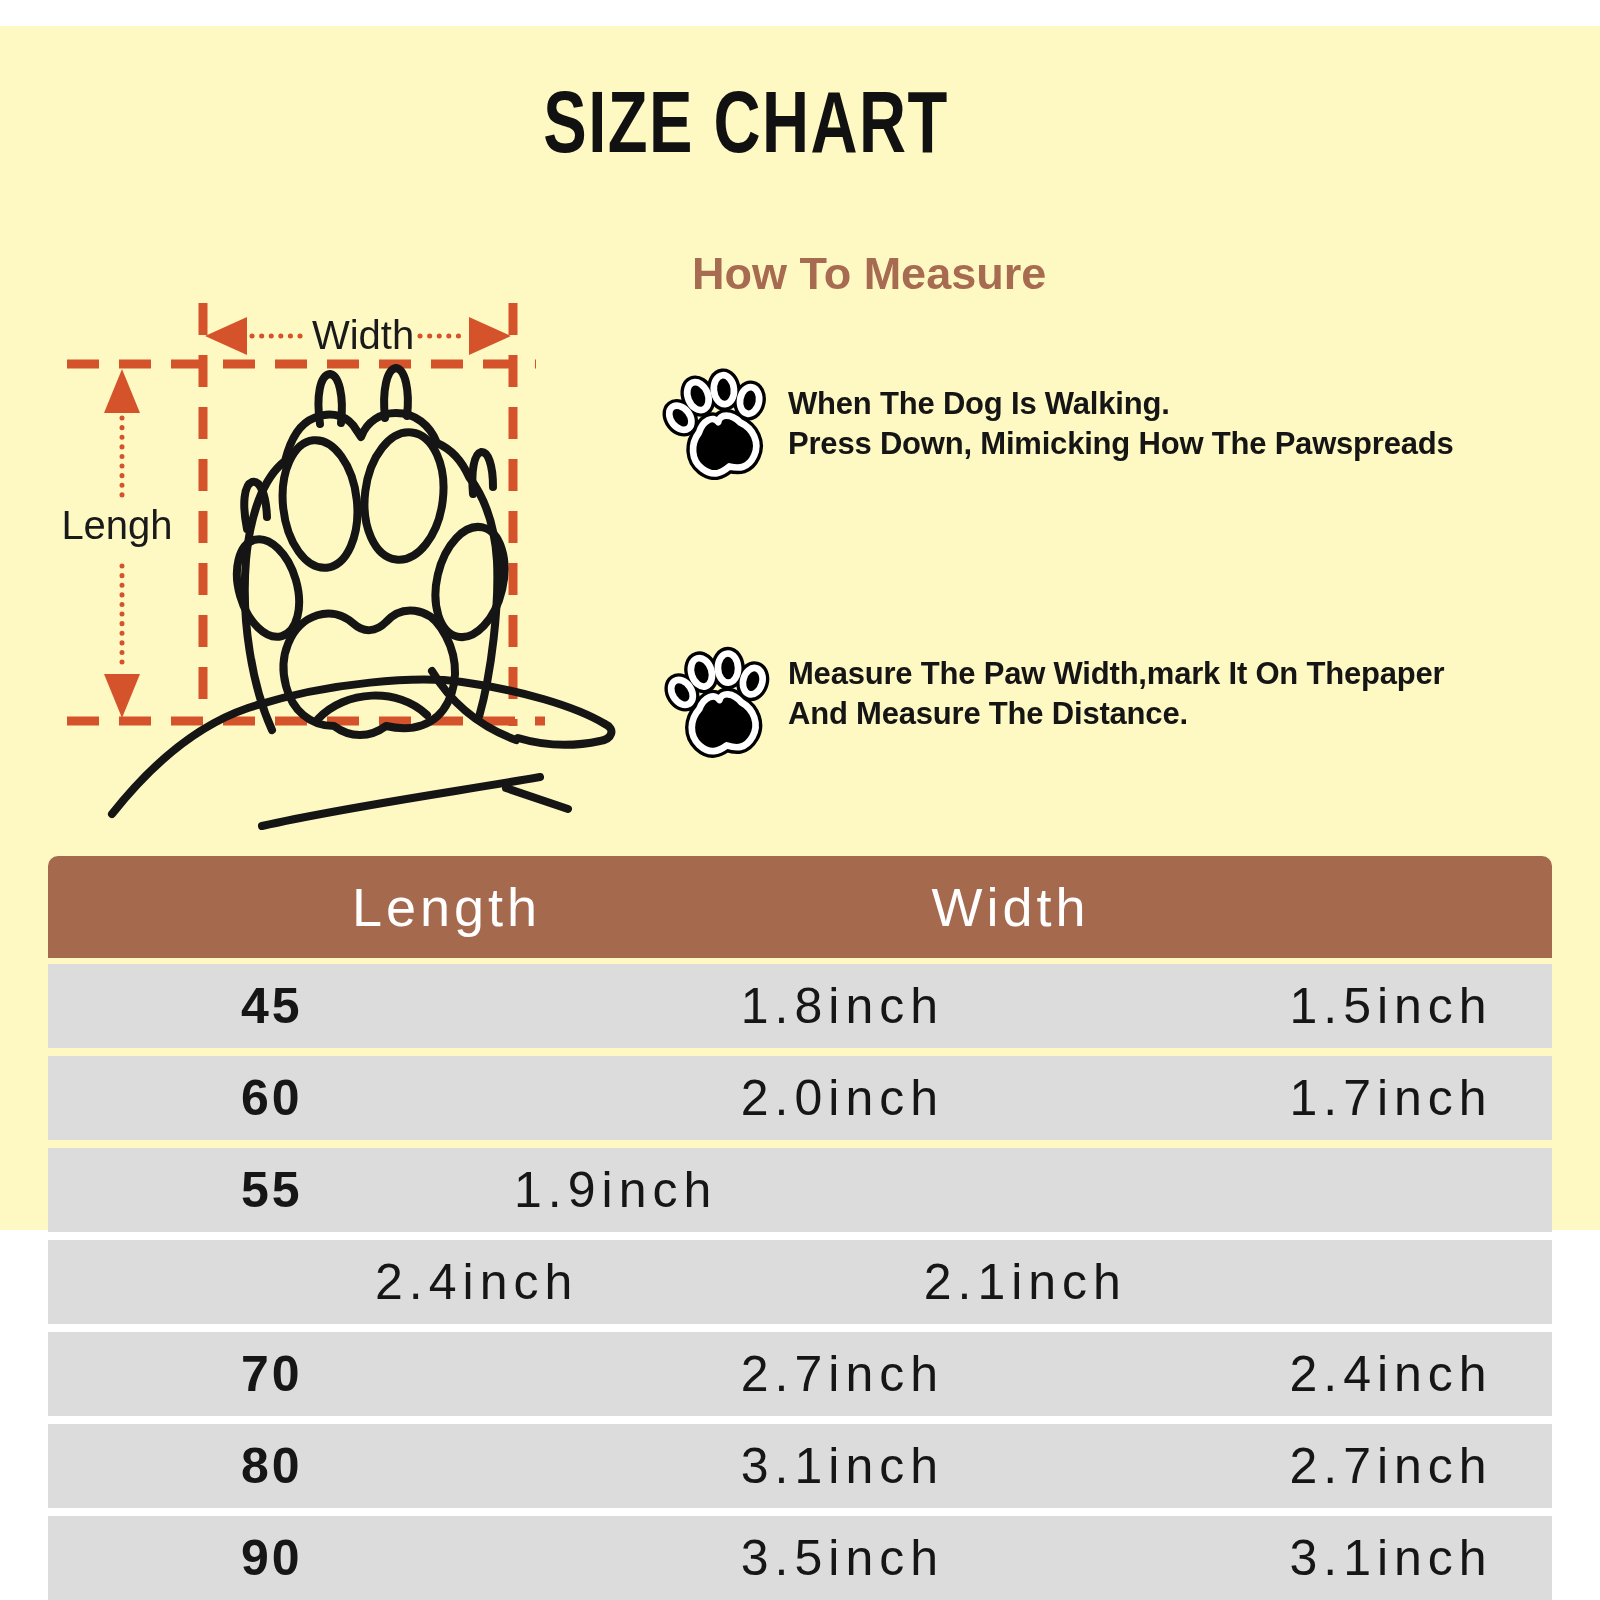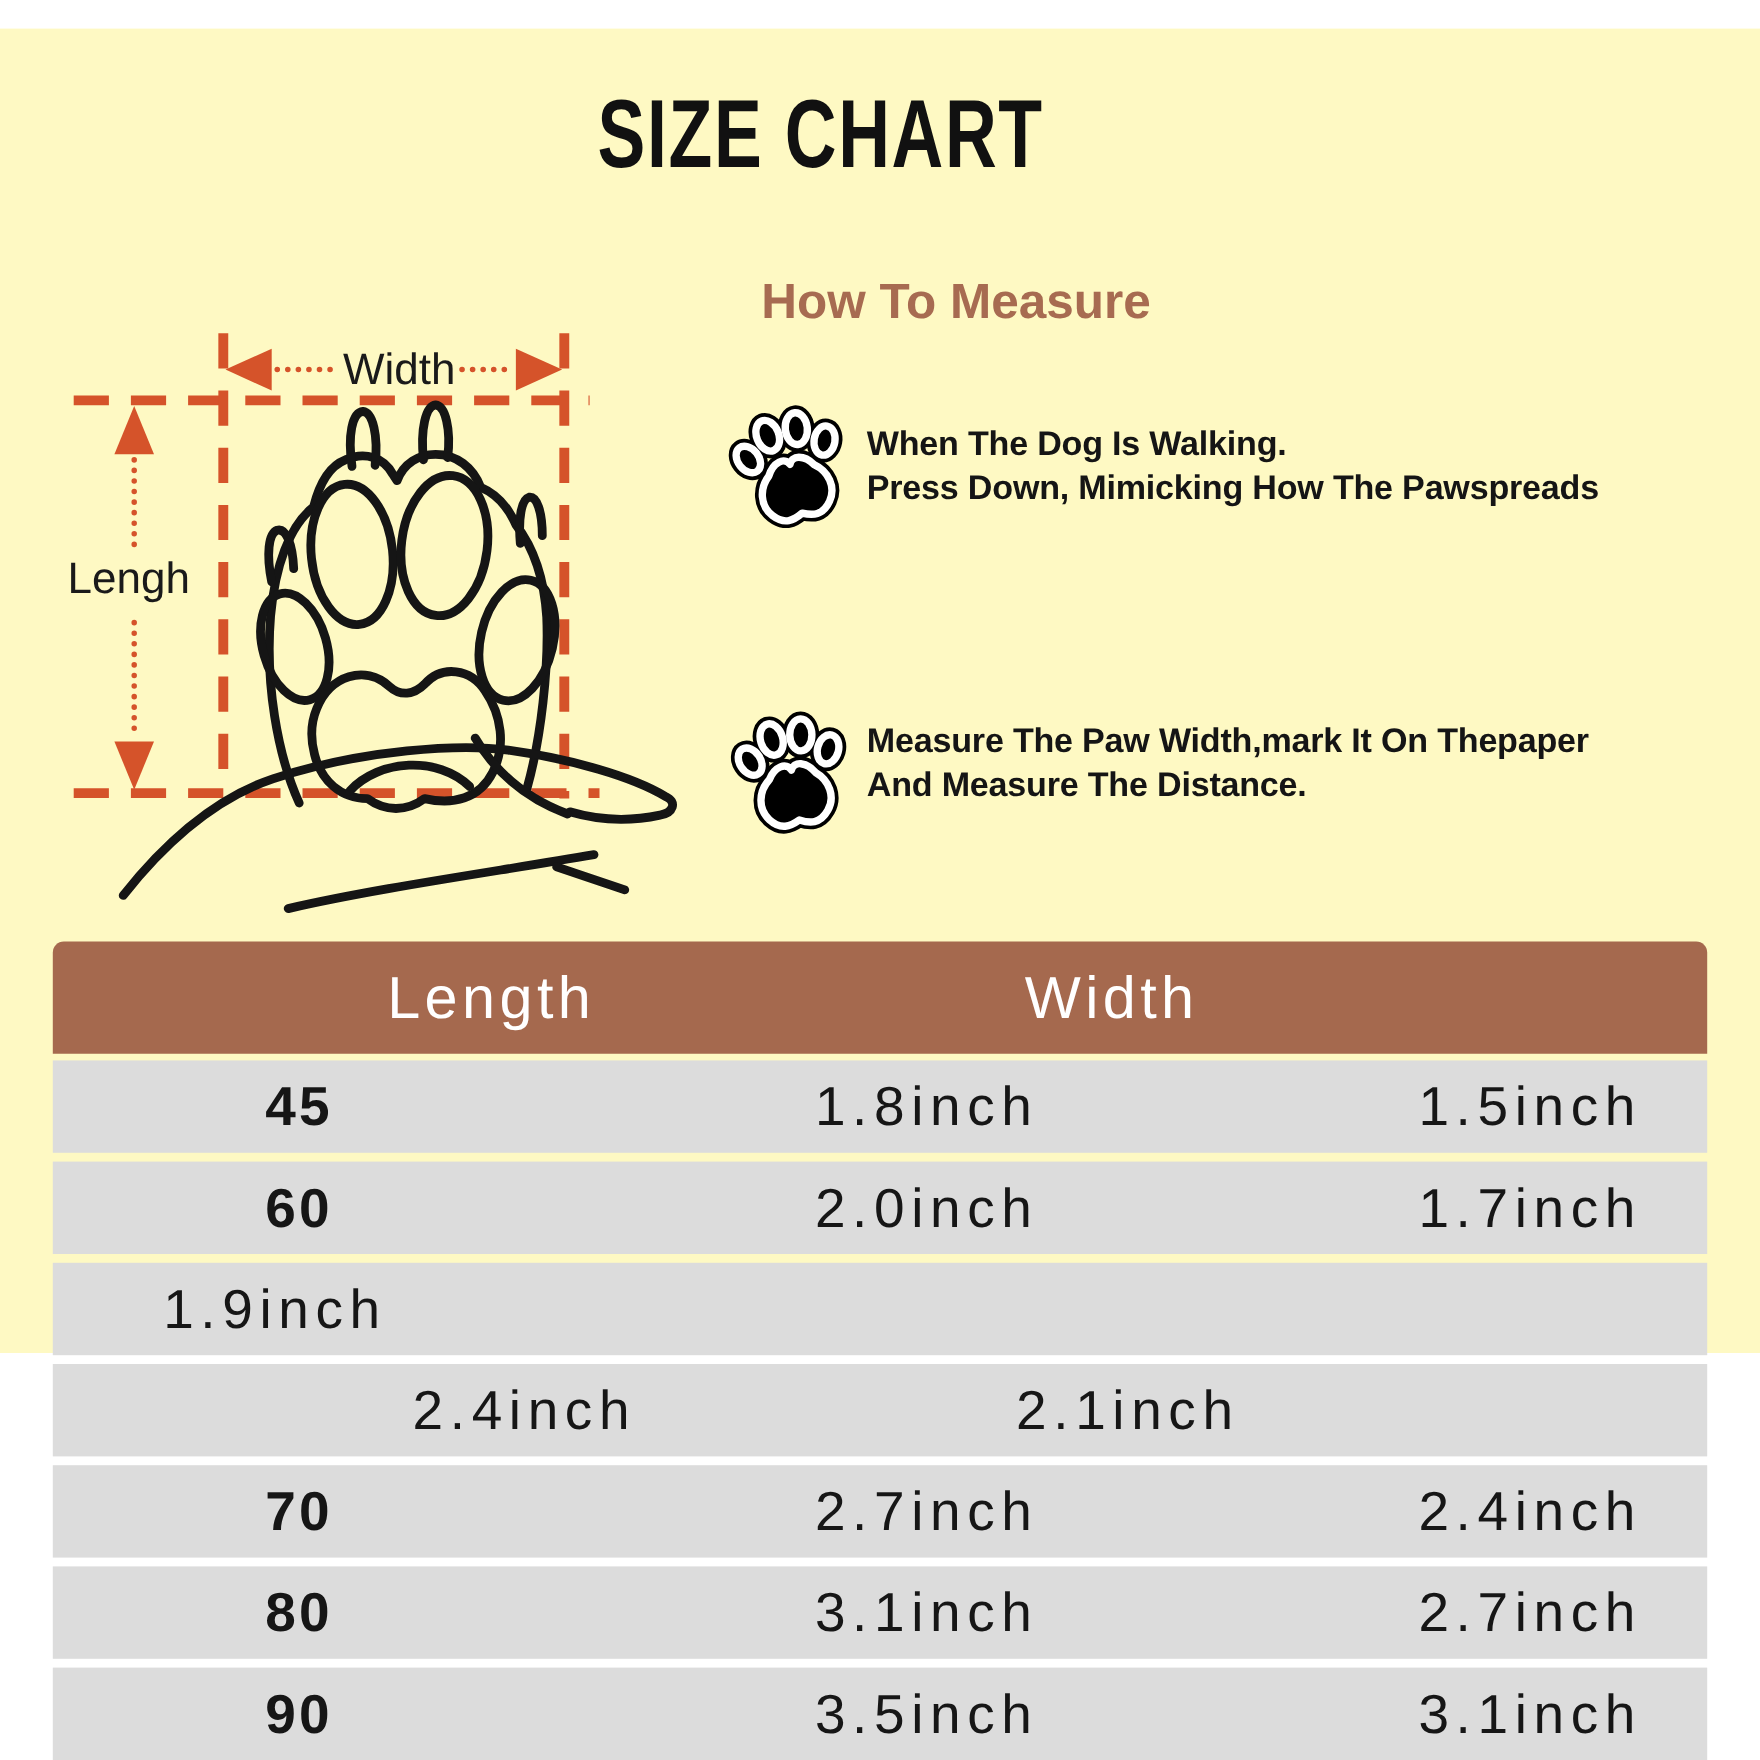--- a/index.html
+++ b/index.html
@@ -182,20 +182,21 @@
       <div class="c1">45</div>
       <div class="c2">1.8inch</div>
       <div class="c3">1.5inch</div>
     </div>
     <div class="trow">
       <div class="c1">60</div>
       <div class="c2">2.0inch</div>
       <div class="c3">1.7inch</div>
     </div>
     <div class="trow">
+      <div class="c1">55</div>
       <div class="c3">1.9inch</div>
     </div>
     <div class="trow">
       <div class="c2">2.4inch</div>
       <div class="c3">2.1inch</div>
     </div>
     <div class="trow">
       <div class="c1">70</div>
       <div class="c2">2.7inch</div>
       <div class="c3">2.4inch</div>

